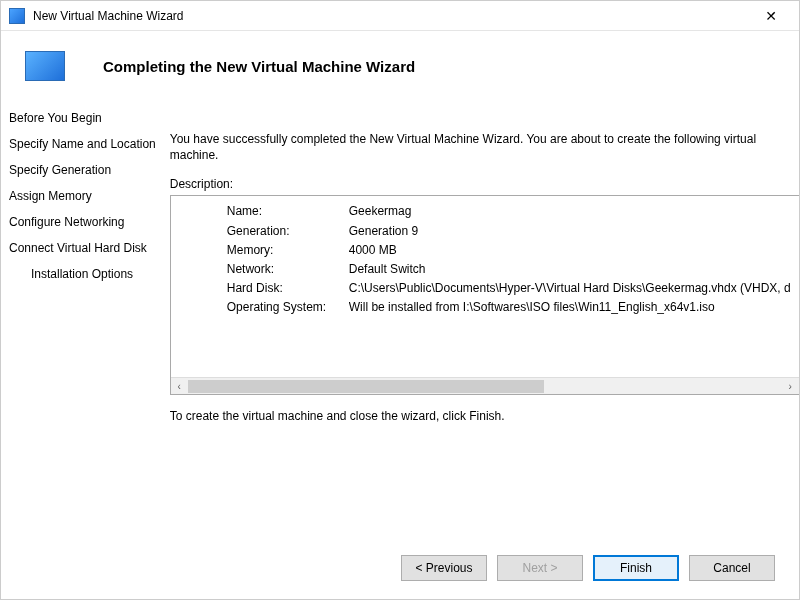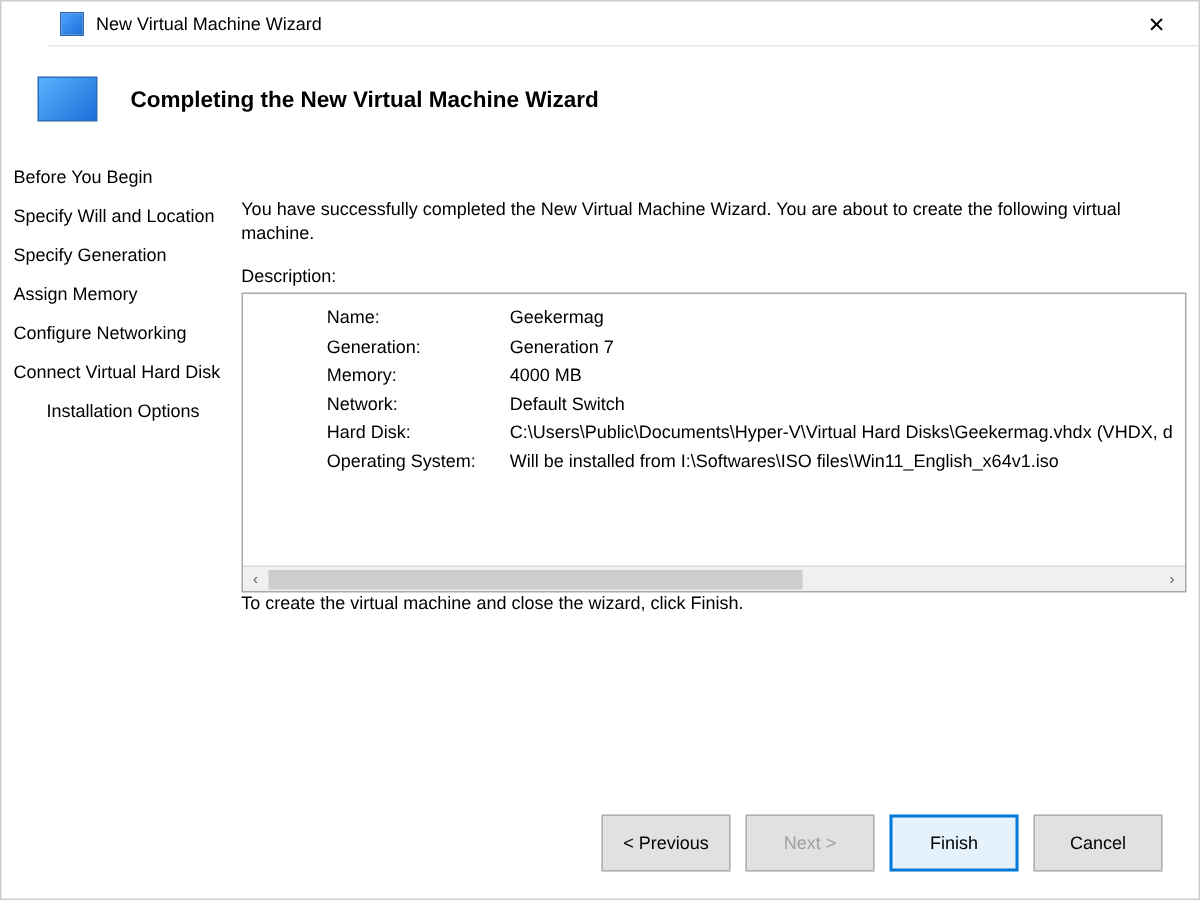--- a/index.html
+++ b/index.html
@@ -12,41 +12,40 @@
       height: 600px;
       overflow: hidden;
       border: 1px solid #ccc;
     }
     .titlebar {
       height: 30px;
       display: flex;
       align-items: center;
       padding: 0 8px;
       border-bottom: 1px solid #e5e5e5;
-      margin-left: 31px;
     }
     .titlebar-icon {
       width: 16px; height: 16px;
       background: linear-gradient(135deg,#4aa3ff,#1e6fd9);
       margin-right: 8px;
       border: 1px solid #2a6bb5;
     }
     .titlebar-title { flex: 1; font-size: 12px; }
     .titlebar-close {
       width: 40px; height: 28px;
       display: flex; align-items: center; justify-content: center;
       font-size: 14px; font-family: Arial;
       cursor: pointer;
     }
 
     .header {
       padding: 20px 24px 18px 24px;
       display: flex;
       align-items: center;
-      gap: 22px;
+      gap: 38px;
     }
     .header-icon {
       width: 40px; height: 30px;
       background: linear-gradient(135deg,#5ab2ff,#1e6fd9);
       border: 1px solid #2a6bb5;
     }
     .header-title {
       font-size: 15px;
       font-weight: 700;
     }
@@ -101,34 +100,34 @@
     .hscroll-btn {
       width: 17px; height: 17px;
       display:flex;align-items:center;justify-content:center;
       color:#606060;font-size:10px;user-select:none;
     }
     .hscroll-track { flex:1; position:relative; height:100%; }
     .hscroll-thumb {
       position:absolute; left:0; top:2px; height:13px; width:60%;
       background:#cdcdcd;
     }
-    .finish-hint { }
+    .finish-hint { margin-top: 14px; }
 
     .footer {
       position: absolute;
       bottom: 0; left:0; right:0;
       padding: 14px 24px 18px 0;
       display: flex;
       justify-content: flex-end;
       gap: 10px;
       border-top: 0;
     }
     .btn {
       min-width: 86px;
-      height: 38px;
+      height: 26px;
       border: 1px solid #adadad;
       background: #e1e1e1;
       font-family: inherit;
       font-size: 12px;
       cursor: pointer;
       padding: 0 10px;
     }
     .btn:disabled {
       color: #a0a0a0;
       cursor: default;
@@ -151,40 +150,40 @@
   </div>
 
   <div class="header">
     <div class="header-icon"></div>
     <div class="header-title">Completing the New Virtual Machine Wizard</div>
   </div>
 
   <div class="body">
     <div class="sidebar">
         <div class="sidebar-item">Before You Begin</div>
-        <div class="sidebar-item">Specify Will and Location</div>
+        <div class="sidebar-item">Specify Name and Location</div>
         <div class="sidebar-item">Specify Generation</div>
         <div class="sidebar-item">Assign Memory</div>
         <div class="sidebar-item">Configure Networking</div>
         <div class="sidebar-item">Connect Virtual Hard Disk</div>
         <div class="sidebar-item indent">Installation Options</div>
       </div>
 
     <div class="content">
       <div class="intro-text">You have successfully completed the New Virtual Machine Wizard. You are about to create the following virtual machine.</div>
       <div class="desc-label">Description:</div>
       <div class="desc-box">
         <div class="desc-rows">
             <div class="desc-row">
               <div class="desc-key">Name:</div>
               <div class="desc-val">Geekermag</div>
             </div>
             <div class="desc-row">
               <div class="desc-key">Generation:</div>
-              <div class="desc-val">Generation 7</div>
+              <div class="desc-val">Generation 9</div>
             </div>
             <div class="desc-row">
               <div class="desc-key">Memory:</div>
               <div class="desc-val">4000 MB</div>
             </div>
             <div class="desc-row">
               <div class="desc-key">Network:</div>
               <div class="desc-val">Default Switch</div>
             </div>
             <div class="desc-row">

